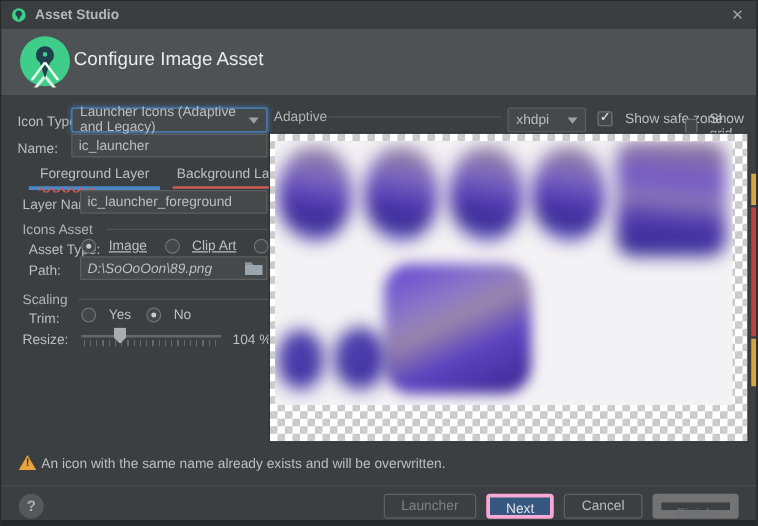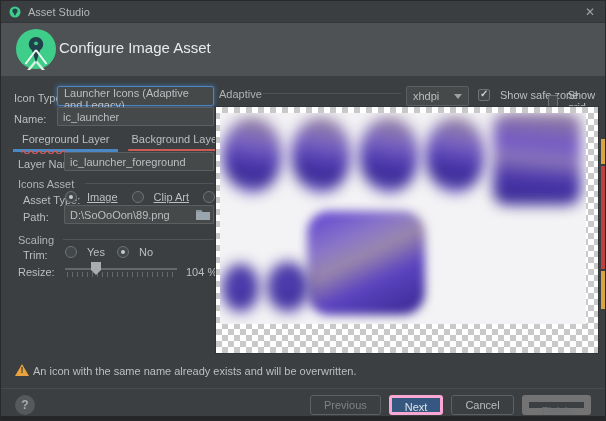--- a/index.html
+++ b/index.html
@@ -1,42 +1,42 @@
 <!DOCTYPE html>
 <html><head>
 <meta charset="utf-8">
 <style>
   html,body{margin:0;padding:0;background:#2b2d2f;}
   *{box-sizing:border-box;font-family:"Liberation Sans",sans-serif;}
   .dialog{position:relative;width:606px;height:421px;background:#3c3f41;overflow:hidden;border:1px solid #27292b;}
   
   .titlebar{position:absolute;left:0;top:0;width:100%;height:22px;background:#3b3e40;border-bottom:1px solid #333638;display:flex;align-items:center;}
   .titlebar .app-ic{margin-left:8px;width:12px;height:12px;}
-  .titlebar .t-title{margin-left:7px;font-size:11px;color:#b4b8ba;}
+  .titlebar .t-title{margin-left:7px;font-size:11px;color:#b4b8ba;font-weight:bold;}
   .close-btn{position:absolute;right:7px;top:3px;width:16px;height:16px;color:#9fa3a5;font-size:12px;line-height:16px;text-align:center;cursor:pointer;}
   
   .headerband{position:absolute;left:0;top:22px;width:100%;height:53px;background:#4e5254;}
   .headerband .logo{position:absolute;left:14px;top:5px;}
   .headerband .h-title{position:absolute;left:58px;top:16px;font-size:15px;color:#e8eaec;}
   
   .lbl{position:absolute;font-size:11px;color:#bcbfc1;white-space:nowrap;}
   .field{position:absolute;background:#45494a;border:1px solid #5b5f61;color:#bcbfc1;font-size:11px;padding:0 5px;height:19px;border-radius:1px;outline:none;}
   .combo{position:absolute;background:#45494a;border:1px solid #5b5f61;border-radius:2px;color:#bcbfc1;font-size:11px;display:flex;align-items:center;padding:0 6px;height:20px;cursor:pointer;}
   .combo .arrow{margin-left:auto;width:0;height:0;border-left:4px solid transparent;border-right:4px solid transparent;border-top:5px solid #9da1a3;}
   .combo.focused{border:1px solid #4d85c2;box-shadow:0 0 4px 1px rgba(64,131,201,.55);}
   .sect-line{position:absolute;height:1px;background:#515456;}
   
   .radio{display:inline-block;width:12px;height:12px;border-radius:50%;background:#43474a;border:1px solid #6e7376;position:relative;vertical-align:-2px;cursor:pointer;}
   .radio[data-checked="true"]::after{content:"";position:absolute;inset:3px;border-radius:50%;background:#c6cacd;}
   .cb{display:inline-block;width:12px;height:12px;border-radius:2px;background:#43474a;border:1px solid #6e7376;position:relative;vertical-align:-2px;cursor:pointer;}
   .cb[data-checked="true"]::after{content:"✓";position:absolute;left:1px;top:-2px;font-size:10px;font-weight:bold;color:#cdd1d4;}
   .opt-lbl{font-size:11px;color:#bcbfc1;margin-left:4px;}
   .opt-group{position:absolute;display:flex;align-items:center;gap:6px;font-size:11px;color:#bcbfc1;}
   
-  .tabs{position:absolute;left:10px;top:129px;display:flex;height:22px;}
+  .tabs{position:absolute;left:20px;top:129px;display:flex;height:22px;}
   .tab{position:relative;padding:3px 11px 0 11px;font-size:11px;color:#bcbfc1;cursor:pointer;}
   .tab .blue-ind{position:absolute;left:2px;right:2px;bottom:0;height:3px;background:#4a87c5;}
   .tab .squiggle{position:absolute;left:10px;bottom:-2px;}
   .tab .red-line{position:absolute;left:8px;right:8px;bottom:1px;height:2px;background:#cf5b56;border-radius:1px;}
   
   .slider{position:absolute;left:64px;top:261px;width:112px;height:16px;cursor:pointer;}
   .slider .track{position:absolute;left:0;right:0;top:6px;height:2px;background:#66696b;}
   .slider .ticks{position:absolute;left:2px;right:0;top:10px;height:5px;background:repeating-linear-gradient(90deg,#66696b 0 1px,transparent 1px 5px);}
   .slider .thumb{position:absolute;left:26px;top:0;width:10px;height:13px;background:#a9adb0;clip-path:polygon(0 0,100% 0,100% 62%,50% 100%,0 62%);}
   
@@ -84,21 +84,21 @@
       <circle cx="21" cy="21" r="20" fill="#3fcd8a"></circle>
       <path d="M21 33 L12 44 M21 33 L30 44" stroke="#d9f2e3" stroke-width="2.4" fill="none"></path>
       <path d="M21 9c4 0 7.2 3.2 7.2 7.2 0 2.4-1.2 4.5-3.1 5.8L21 34.5l-4.1-12.5c-1.9-1.3-3.1-3.4-3.1-5.8C13.8 12.2 17 9 21 9z" fill="#20404b"></path>
       <circle cx="21" cy="15.4" r="2.4" fill="#3fcd8a" stroke="#20404b" stroke-width="1"></circle>
       <path d="M21 22 L10.5 36 M21 22 L31.5 36" stroke="#eef9f2" stroke-width="2" fill="none"></path>
     </svg>
     <span class="h-title">Configure Image Asset</span>
   </div>
 
   <span class="lbl" style="left:13px;top:91px;">Icon Type:</span>
-  <div class="combo focused" style="left:56px;top:85px;width:157px;flex-direction:column;">
+  <div class="combo focused" style="left:56px;top:85px;width:157px;">
     <span>Launcher Icons (Adaptive and Legacy)</span>
     <span class="arrow"></span>
   </div>
 
   <span class="lbl" style="left:13px;top:112px;">Name:</span>
   <input class="field" style="left: 56px; top: 106px; width: 157px;" value="ic_launcher">
 
   <div class="tabs">
     <div class="tab">
       <span>Foreground Layer</span>
@@ -127,21 +127,21 @@
     <span class="radio" data-checked="true"></span>
       <span class="opt-lbl">Image</span>
     <span class="radio" style="margin-left:8px;" data-checked="false"></span>
       <span class="opt-lbl">Clip Art</span>
     <span class="radio" style="margin-left:8px;" data-checked="false"></span>
       <span class="opt-lbl">Text</span>
   </div>
 
   <span class="lbl" style="left:22px;top:210px;">Path:</span>
   <div style="position:absolute;left:63px;top:204px;width:150px;height:19px;">
-    <input class="field" style="left: 0px; top: 0px; width: 150px;" value="D:\SoOoOon\89.png">
+    <input class="field" style="left: 0px; top: 0px; width: 150px; font-style: italic;" value="D:\SoOoOon\89.png">
     <svg class="folder-btn" viewBox="0 0 16 12">
       <path d="M1 2 h5 l1.6 2 H15 v8 H1 z" fill="#9aa5ad"></path>
       <path d="M1 2 h5 l1.6 2 H1 z" fill="#87949c"></path>
     </svg>
   </div>
 
   <span class="lbl" style="left:17px;top:233px;color:#b0b3b5;">Scaling</span>
   <div class="sect-line" style="left:62px;top:238px;width:151px;"></div>
 
   <span class="lbl" style="left:22px;top:248px;">Trim:</span>
@@ -191,20 +191,20 @@
   <div class="stripe yellow" style="top:138px;height:25px;"></div>
   <div class="stripe red" style="top:165px;height:103px;"></div>
   <div class="stripe yellow" style="top:270px;height:38px;"></div>
 
   <span class="warn-ic"></span>
   <span class="warn-text">An icon with the same name already exists and will be overwritten.</span>
 
   <div class="footer-divider"></div>
   <div class="help-btn">?</div>
   <div class="btn-row">
-    <button class="btn dim">Previous</button>
+    <button class="btn dim">Launcher</button>
     <button class="btn primary">Next</button>
     <button class="btn">Cancel</button>
     <button class="btn disabled">Finish</button>
   </div>
   <div class="bottom-strip"></div>
 
 </div>
 
 </body></html>

